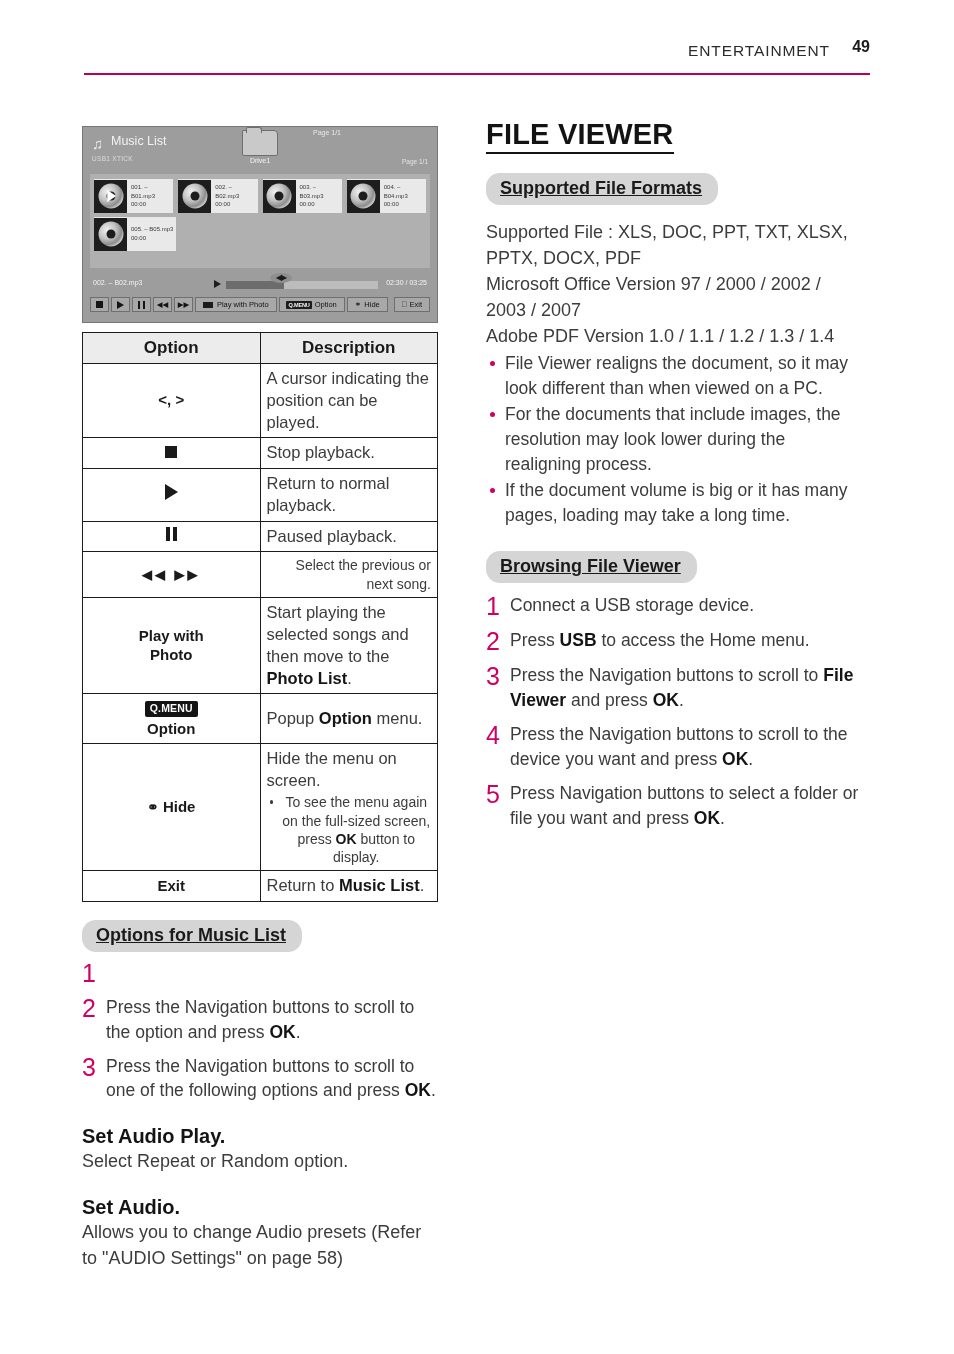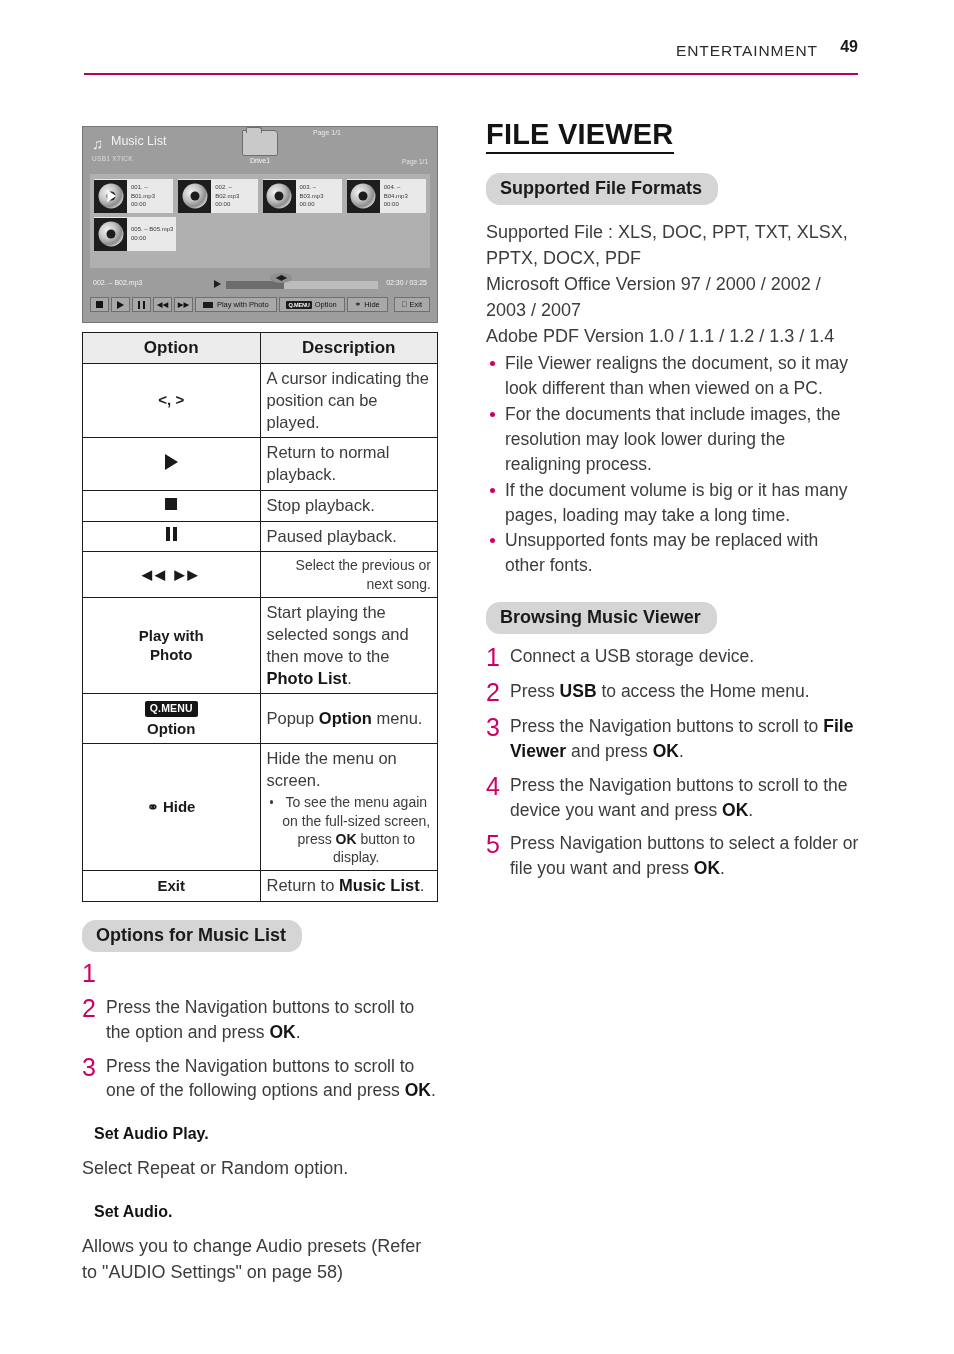--- a/index.html
+++ b/index.html
@@ -10,21 +10,21 @@
     background: #ffffff;
     font-family: "Liberation Sans", sans-serif;
     color: #2b2b2b;
     position: relative;
     overflow: hidden;
   }
 
   
   .pg-header {
     position: absolute;
-    left: 0; right: 12px; top: 42px;
+    left: 0; right: 0; top: 42px;
     height: 40px;
   }
   .pg-header .rule {
     position: absolute;
     left: 84px; right: 84px; top: 31px;
     height: 2px;
     background: #b5005e;
   }
   .pg-header .sect {
     position: absolute;
@@ -272,20 +272,21 @@
 
   
   .pill {
     display: inline-block;
     background: #d5d5d5;
     border-radius: 14px;
     padding: 5px 16px 6px 14px;
     font-size: 18px;
     font-weight: 700;
     color: #1a1a1a;
+    text-decoration: underline;
   }
 
   
   .steps { margin: 8px 0 0 0; }
   .step {
     display: flex;
     align-items: flex-start;
     margin-bottom: 9px;
   }
   .step .num {
@@ -304,24 +305,24 @@
   .step .txt b { color: #141414; font-weight: 700; }
 
   
   .para {
     font-size: 18px;
     line-height: 1.45;
     color: #3c3c3c;
     margin: 0;
   }
   .sub-h {
-    font-size: 16px;
+    font-size: 20px;
     font-weight: 700;
     color: #141414;
-    margin: 12px;
+    margin: 0;
   }
   .blk { margin-top: 22px; }
 
   
   .h1 {
     font-size: 29px;
     font-weight: 700;
     color: #131313;
     letter-spacing: .2px;
     display: inline-block;
@@ -490,26 +491,26 @@
     <tbody>
         <tr>
       <th>Option</th>
       <th>Description</th>
     </tr>
     <tr>
       <td class="key">&lt;, &gt;</td>
       <td class="desc">A cursor indicating the position can be played.</td>
     </tr>
     <tr>
+      <td class="key"><span class="gl-stop"></span></td>
+      <td class="desc">Stop playback.</td>
+    </tr>
+    <tr>
       <td class="key"><span class="gl-play"></span></td>
       <td class="desc">Return to normal playback.</td>
-    </tr>
-    <tr>
-      <td class="key"><span class="gl-stop"></span></td>
-      <td class="desc">Stop playback.</td>
     </tr>
     <tr>
       <td class="key"><span class="gl-pause"></span></td>
       <td class="desc">Paused playback.</td>
     </tr>
     <tr>
       <td class="key"><span class="gl-prevnext">◀◀ ▶▶</span></td>
       <td class="desc small-desc">Select the previous or next song.</td>
     </tr>
     <tr>
@@ -580,25 +581,24 @@
   </div>
 
   <p class="para" style="margin-top:14px;">Supported File : XLS, DOC, PPT, TXT, XLSX, PPTX, DOCX, PDF</p>
   <p class="para">Microsoft Office Version 97 / 2000 / 2002 / 2003 / 2007</p>
   <p class="para">Adobe PDF Version 1.0 / 1.1 / 1.2 / 1.3 / 1.4</p>
 
   <ul class="bl" style="margin-top:2px;">
     <li>File Viewer realigns the document, so it may look different than when viewed on a PC.</li>
     <li>For the documents that include images, the resolution may look lower during the realigning process.</li>
     <li>If the document volume is big or it has many pages, loading may take a long time.</li>
-    <li>Unsupported fonts may be replaced with other fonts.</li>
   </ul>
 
   <div style="margin-top:24px;">
-    <span class="pill">Browsing Music Viewer</span>
+    <span class="pill">Browsing File Viewer</span>
   </div>
 
   <div class="steps" style="margin-top:10px;">
     <div class="step">
       <div class="num">1</div>
       <div class="txt">Connect a USB storage device.</div>
     </div>
     <div class="step">
       <div class="num">2</div>
       <div class="txt">Press <b>USB</b> to access the Home menu.</div>

